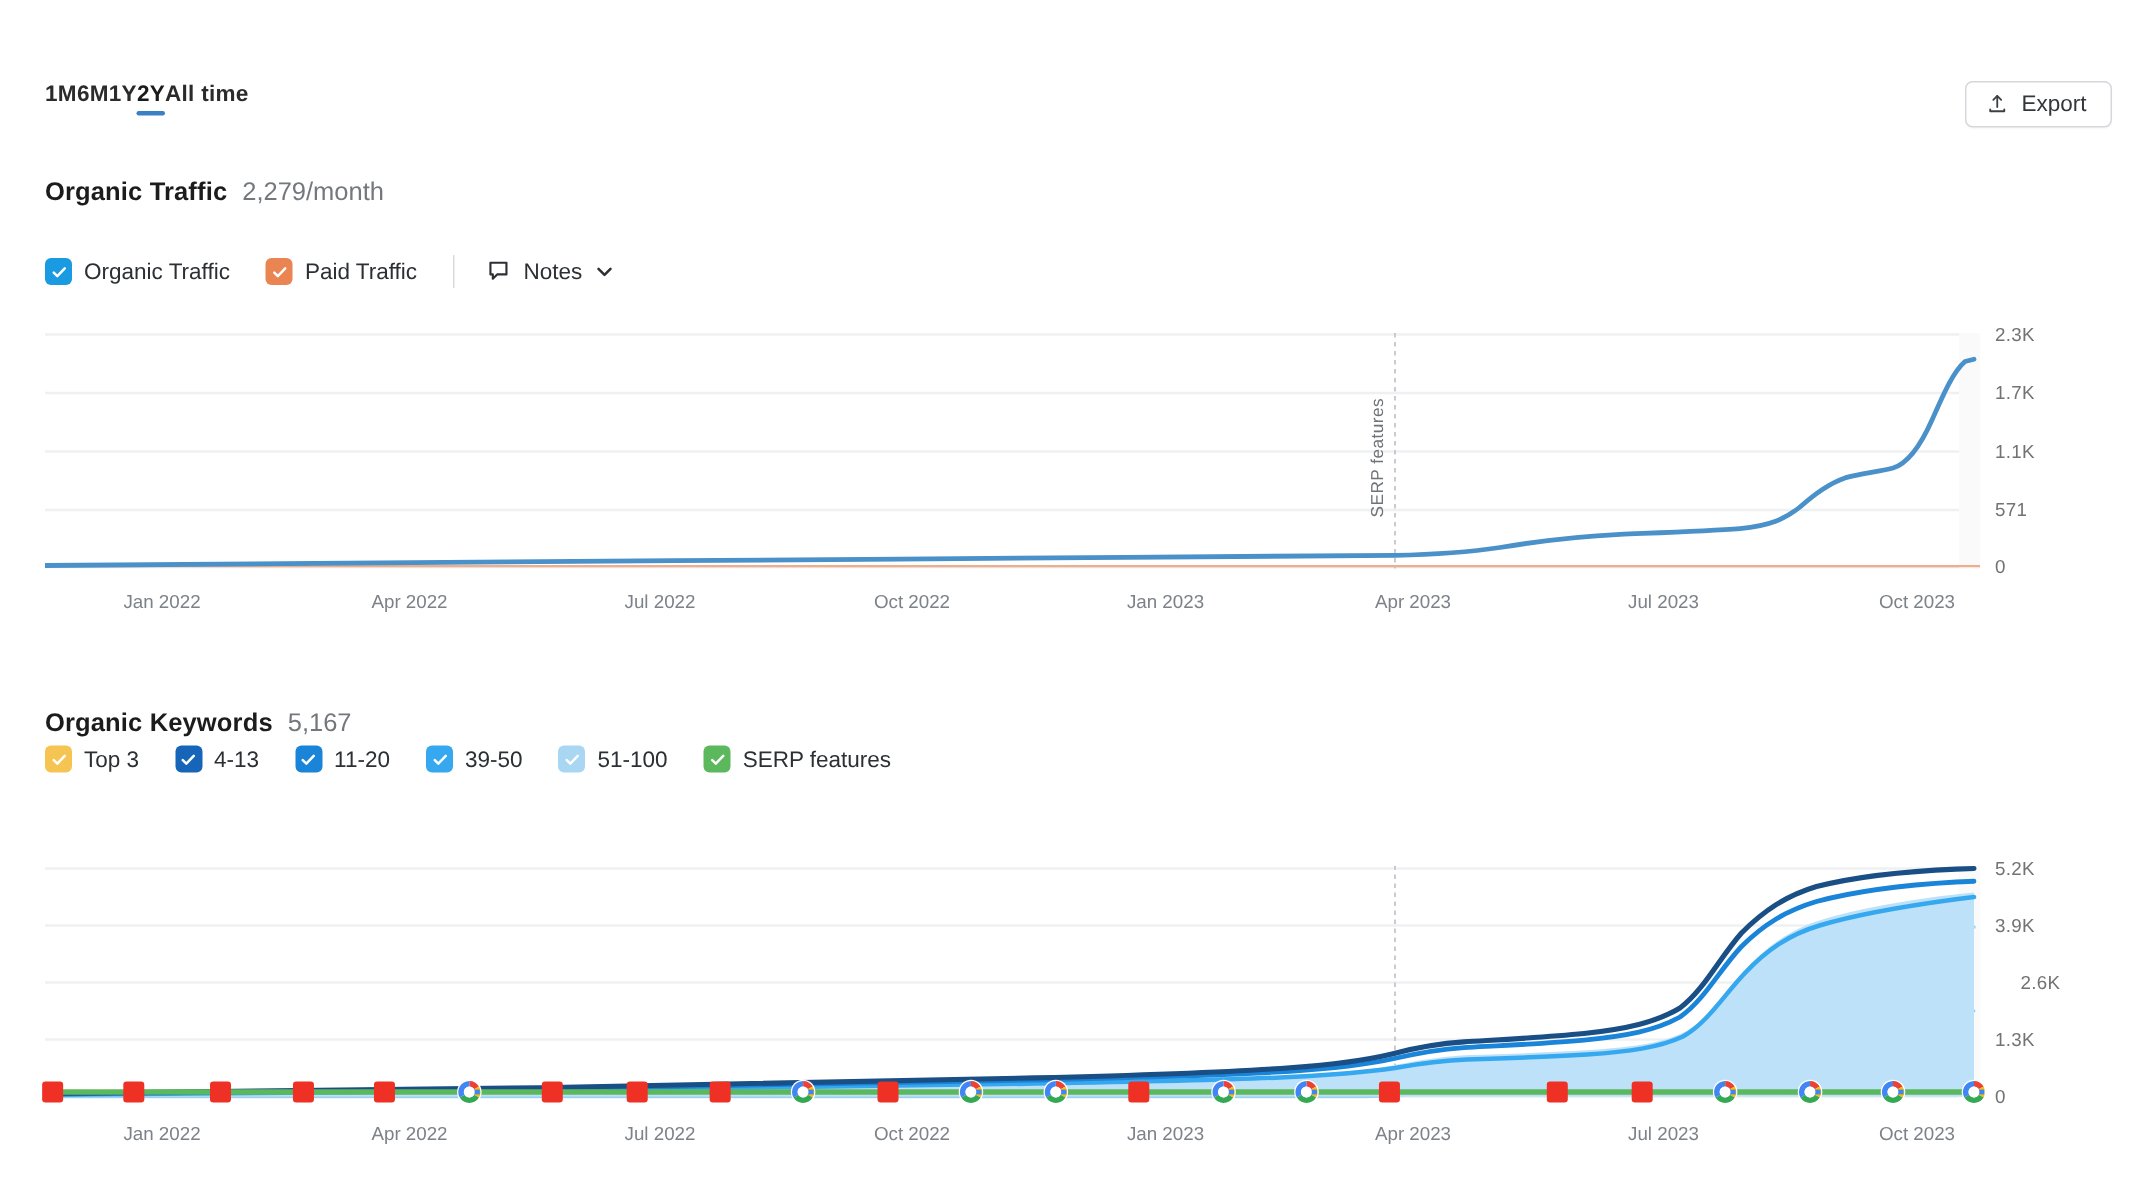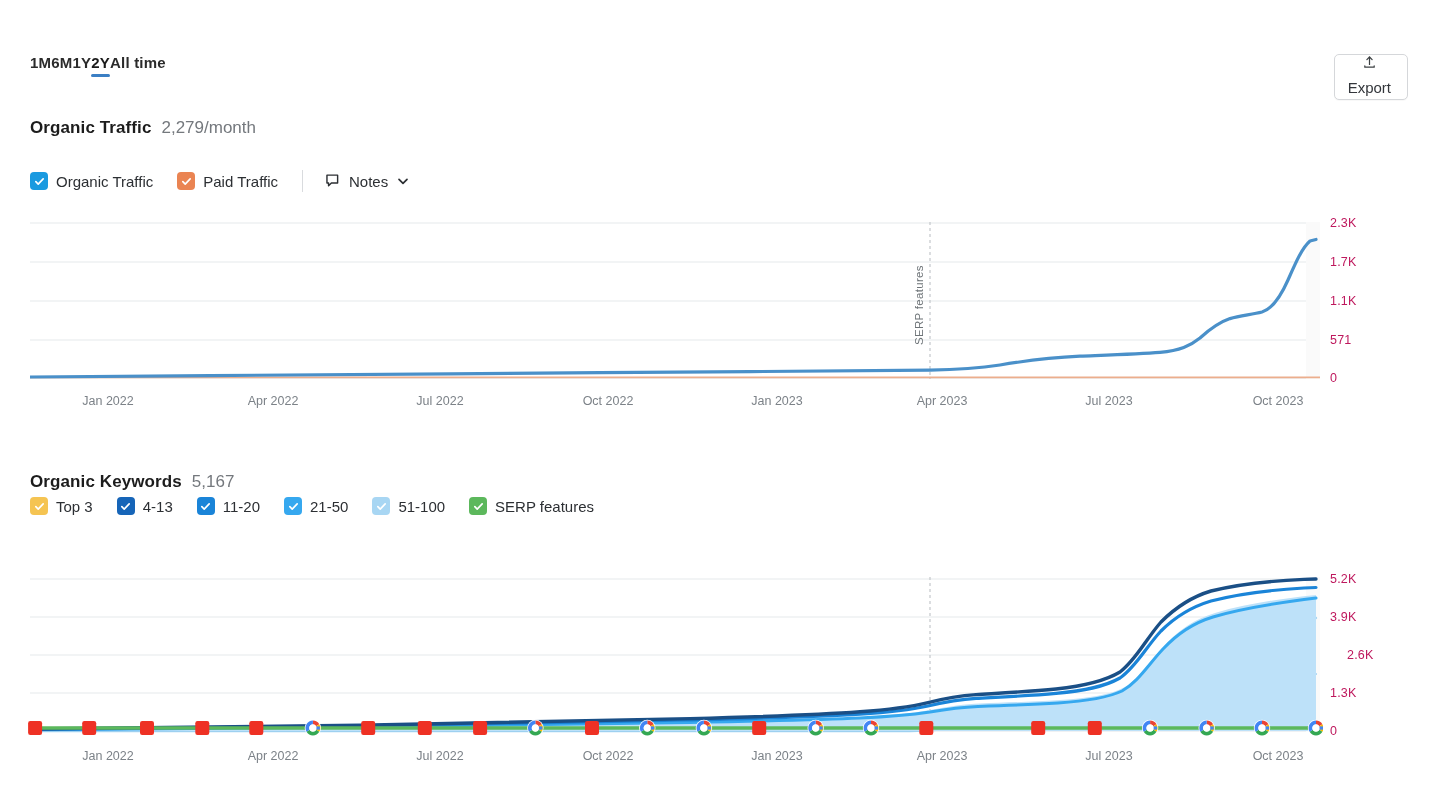--- a/index.html
+++ b/index.html
@@ -25,26 +25,25 @@
   }
   .range-item.active { color: #1a1a1a; }
   .range-item.active::after {
     content: ""; position: absolute; left: 0; right: 0; bottom: 0;
     height: 3px; border-radius: 2px; background: #3b7fc4;
   }
 
   .export-btn {
     position: absolute; right: 28px; top: 54px;
     display: flex; align-items: center; gap: 9px;
-    height: 46px; padding: 0 16px 0 13px;
+    height: 31px; padding: 0 16px 0 13px;
     border: 1px solid #d5d7da; border-radius: 5px;
     background: #ffffff; cursor: pointer;
     font-size: 15px; color: #33363b; font-family: "Liberation Sans", sans-serif;
     box-shadow: 0 1px 1px rgba(0,0,0,.03);
-    flex-direction: column;
   }
 
   
   .sec-title { position: absolute; display: flex; align-items: baseline; gap: 10px; }
   .sec-title .h { font-size: 17px; font-weight: 700; color: #1c1c1c; letter-spacing: .1px; }
   .sec-title .v { font-size: 17px; font-weight: 400; color: #74787d; }
 
   
   .legend { position: absolute; display: flex; align-items: center; }
   .legend-item {
@@ -64,21 +63,21 @@
   .notes-item {
     display: flex; align-items: center; gap: 8px; cursor: pointer;
     font-size: 15px; color: #2c2f33;
   }
 
   
   .chart { position: absolute; }
   .plot { position: absolute; left: 0; top: 0; }
   .ylabels { position: absolute; display: flex; flex-direction: column; }
   .ylab {
-    position: absolute; font-size: 12.5px; color: #be185d;
+    position: absolute; font-size: 12.5px; color: #737373;
     letter-spacing: .2px; transform: translateY(-50%); left: 0;
   }
   .xlabels { position: absolute; }
   .xlab {
     position: absolute; font-size: 12.5px; color: #7c8288;
     transform: translateX(-50%); white-space: nowrap;
   }
   .serp-vlabel {
     position: absolute; font-size: 11.5px; color: #6e7478;
     writing-mode: vertical-rl; transform: rotate(180deg);
@@ -228,21 +227,21 @@
           </svg>
       </span>
       <span>11-20</span>
     </div>
     <div class="legend-item">
       <span class="cb" style="background:#36a8ef;">
         <svg width="11" height="11" viewBox="0 0 12 12">
             <path d="M2 6.2 L4.6 8.8 L10 3.2" stroke="#fff" stroke-width="1.8" fill="none" stroke-linecap="round" stroke-linejoin="round"></path>
           </svg>
       </span>
-      <span>21-50</span>
+      <span>39-50</span>
     </div>
     <div class="legend-item">
       <span class="cb" style="background:#a8d6f3;">
         <svg width="11" height="11" viewBox="0 0 12 12">
             <path d="M2 6.2 L4.6 8.8 L10 3.2" stroke="#fff" stroke-width="1.8" fill="none" stroke-linecap="round" stroke-linejoin="round"></path>
           </svg>
       </span>
       <span>51-100</span>
     </div>
     <div class="legend-item">

